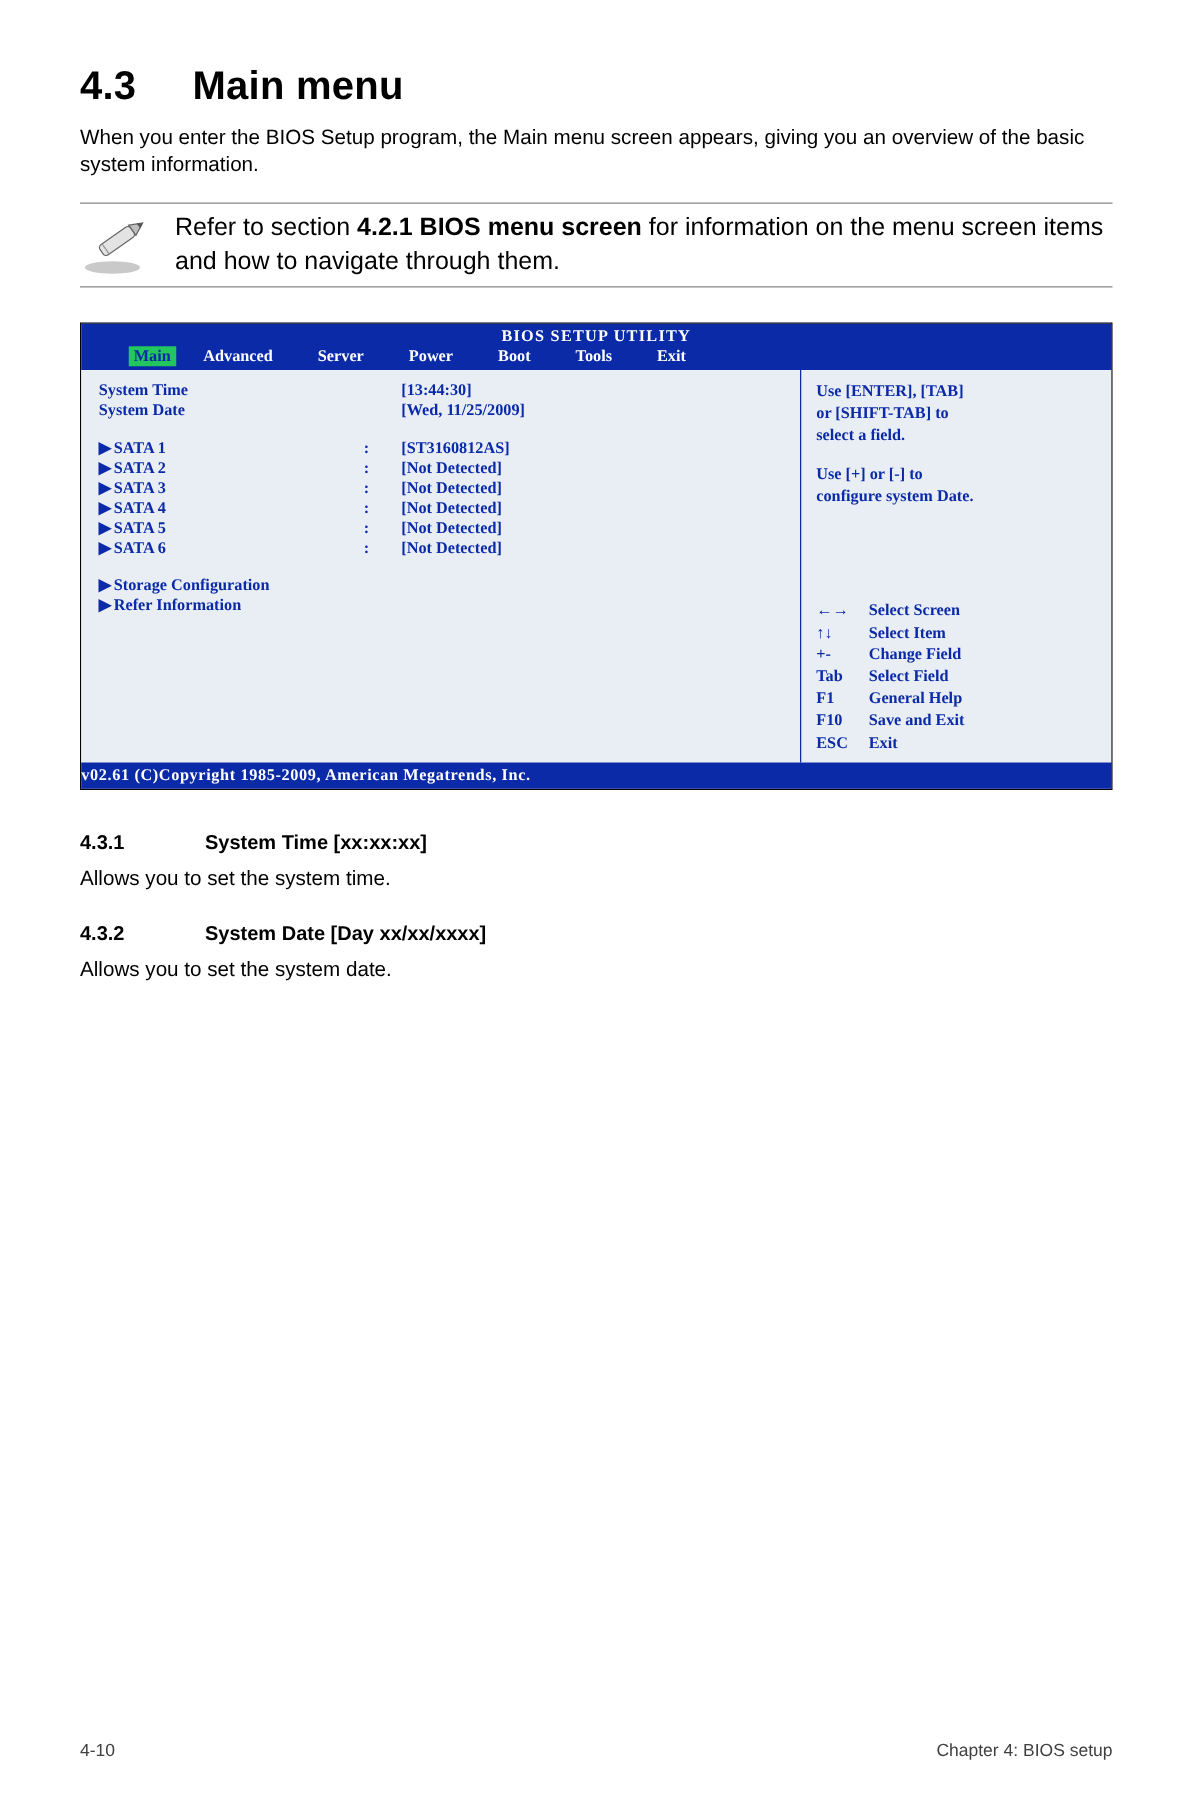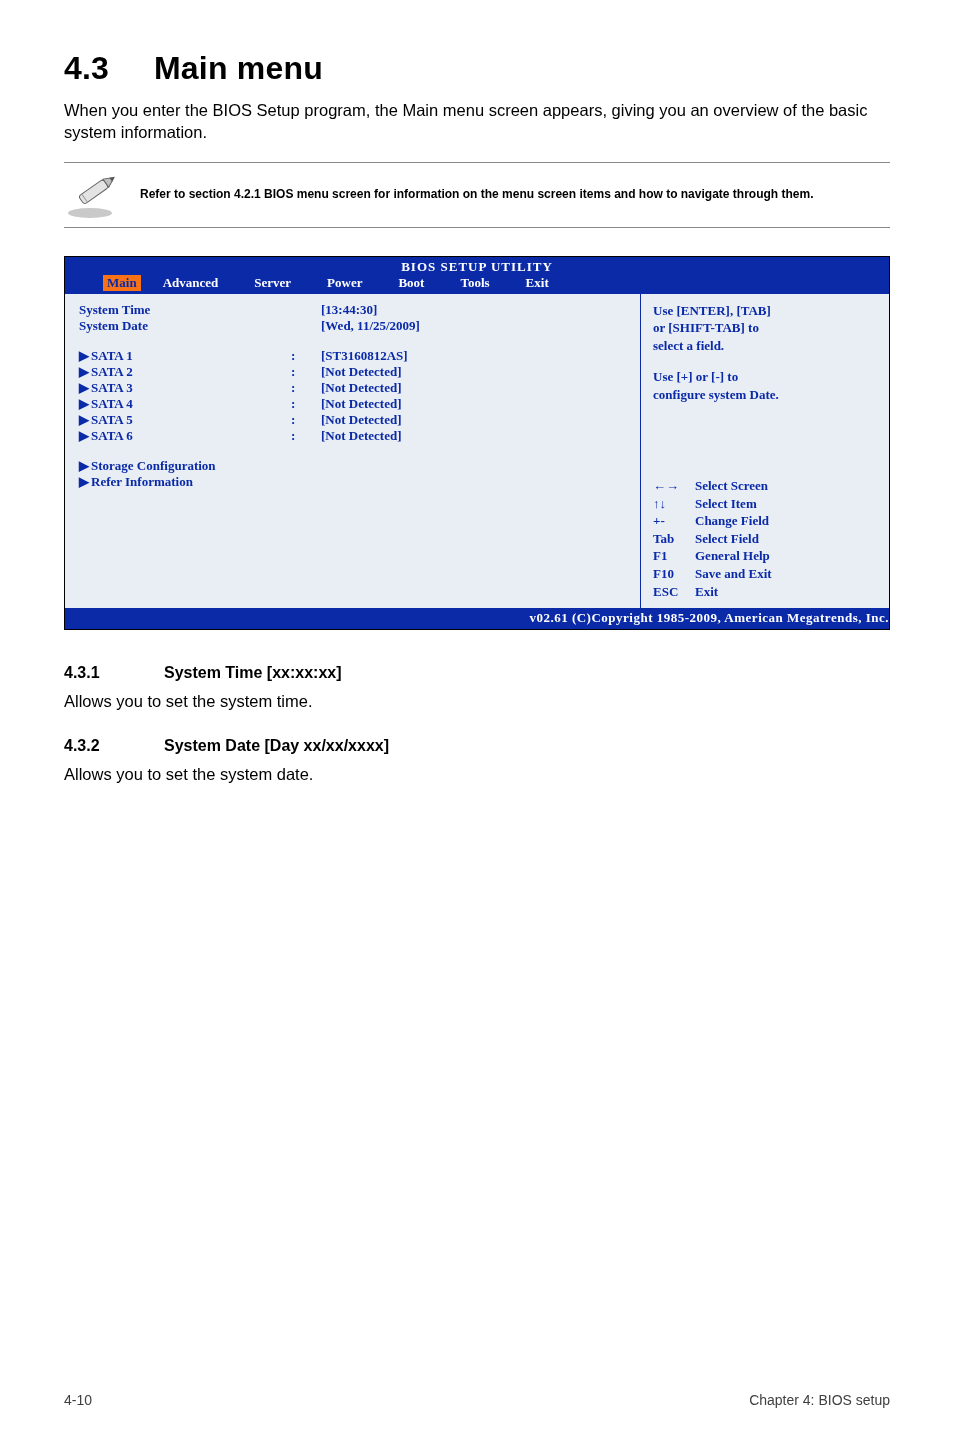--- a/index.html
+++ b/index.html
@@ -30,23 +30,22 @@
     border-top: 1px solid #888;
     border-bottom: 1px solid #888;
     display: flex;
     align-items: center;
     padding: 6px 0;
     margin: 0 0 28px 0;
     gap: 18px;
   }
   .note-block svg { flex: 0 0 auto; }
   .note-text {
-    font-size: 12px;
+    font-size: 20px;
     line-height: 1.35;
-    font-weight: bold;
   }
 
   
   .bios {
     border: 1px solid #000;
     font-family: Liberation Serif, serif;
     font-size: 13px;
     color: #0a2aa8;
     margin-bottom: 34px;
   }
@@ -64,21 +63,21 @@
     display: flex;
     padding: 0 18px 0 38px;
     gap: 0;
   }
   .bios-tabs span {
     display: inline-block;
     padding: 0 18px 0 0;
     margin-right: 18px;
   }
   .bios-tabs .sel {
-    background: #f97316;
+    background: #22c55e;
     color: #0a2aa8;
     padding: 0 4px;
     margin-right: 22px;
   }
 
   .bios-body {
     display: flex;
     background: #e9eef4;
   }
   .bios-left {
@@ -103,21 +102,21 @@
   .bold { font-weight: bold; }
   .tri { display:inline-block; width:12px; }
 
   .bios-right .help-gap { height: 74px; }
   .bios-right .key-row { display:flex; }
   .bios-right .key { width: 42px; }
 
   .bios-footer {
     background: #0a2aa8;
     color: #fff;
-    text-align: right;
+    text-align: left;
     font-weight: bold;
     padding: 2px 0 3px 0;
     letter-spacing: 0.5px;
   }
 
   h2.subsection {
     font-size: 16px;
     font-weight: bold;
     margin: 0 0 10px 0;
   }

